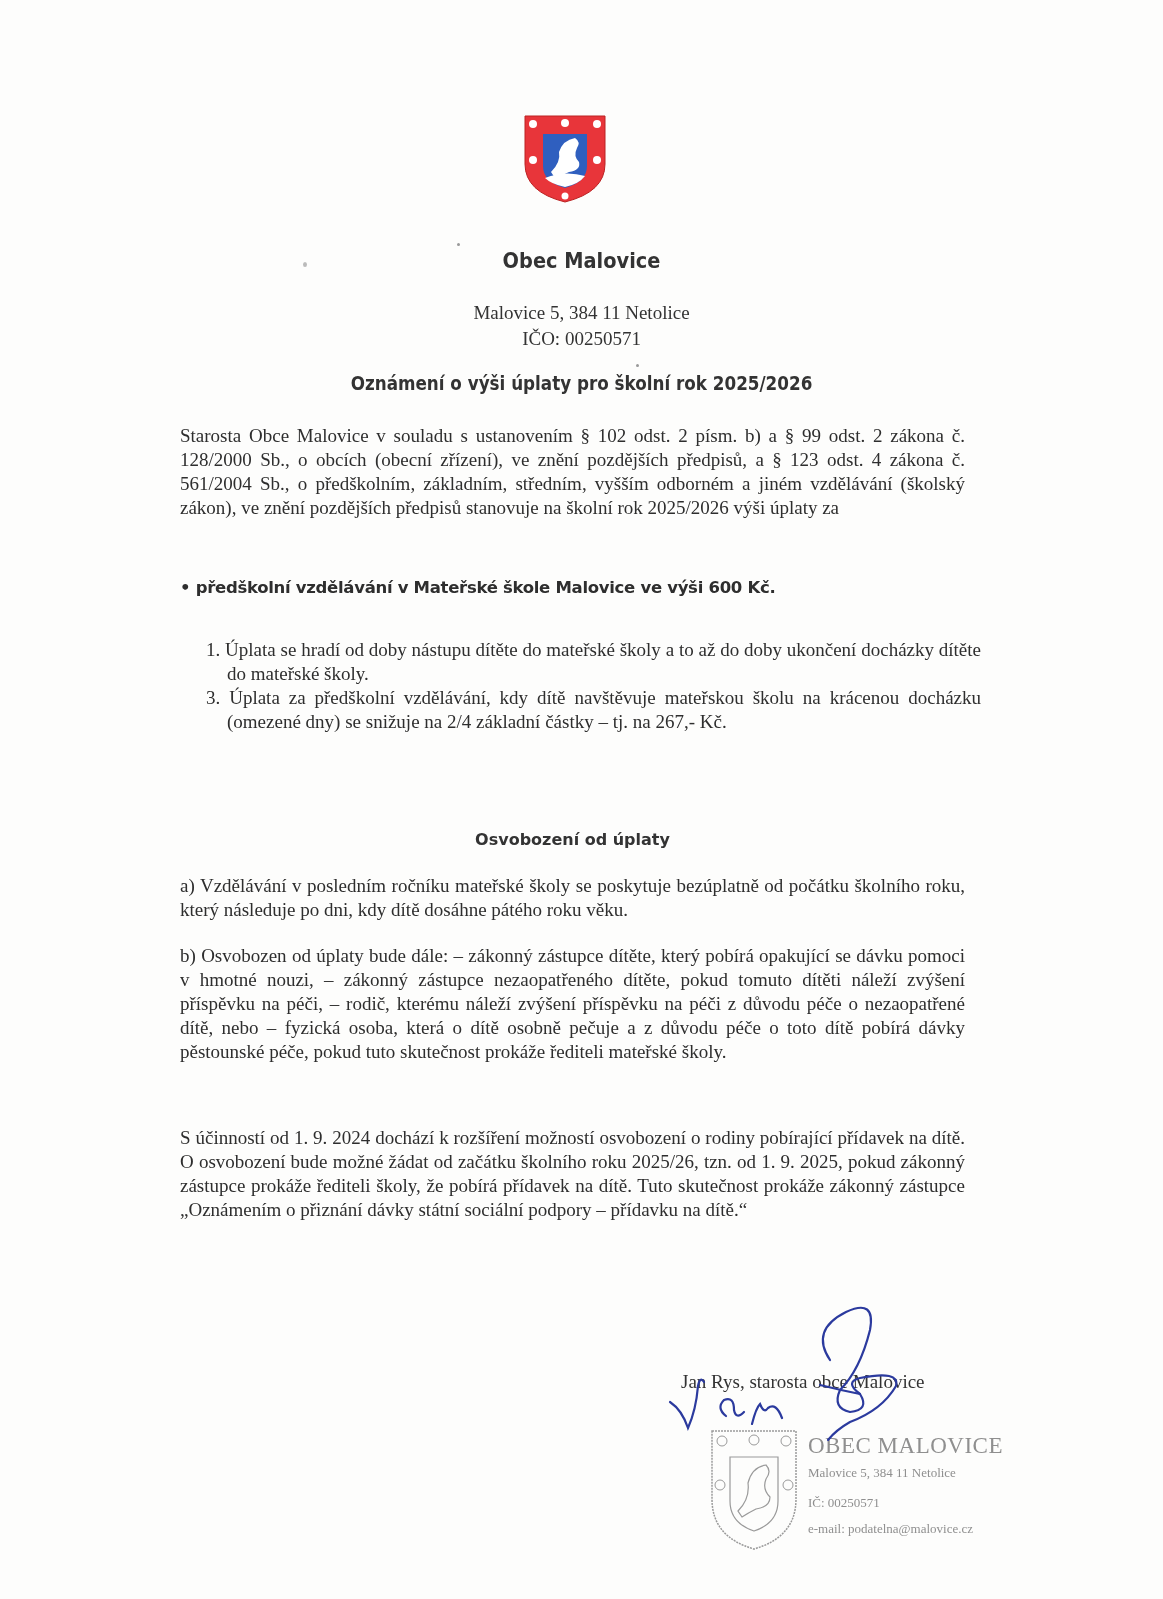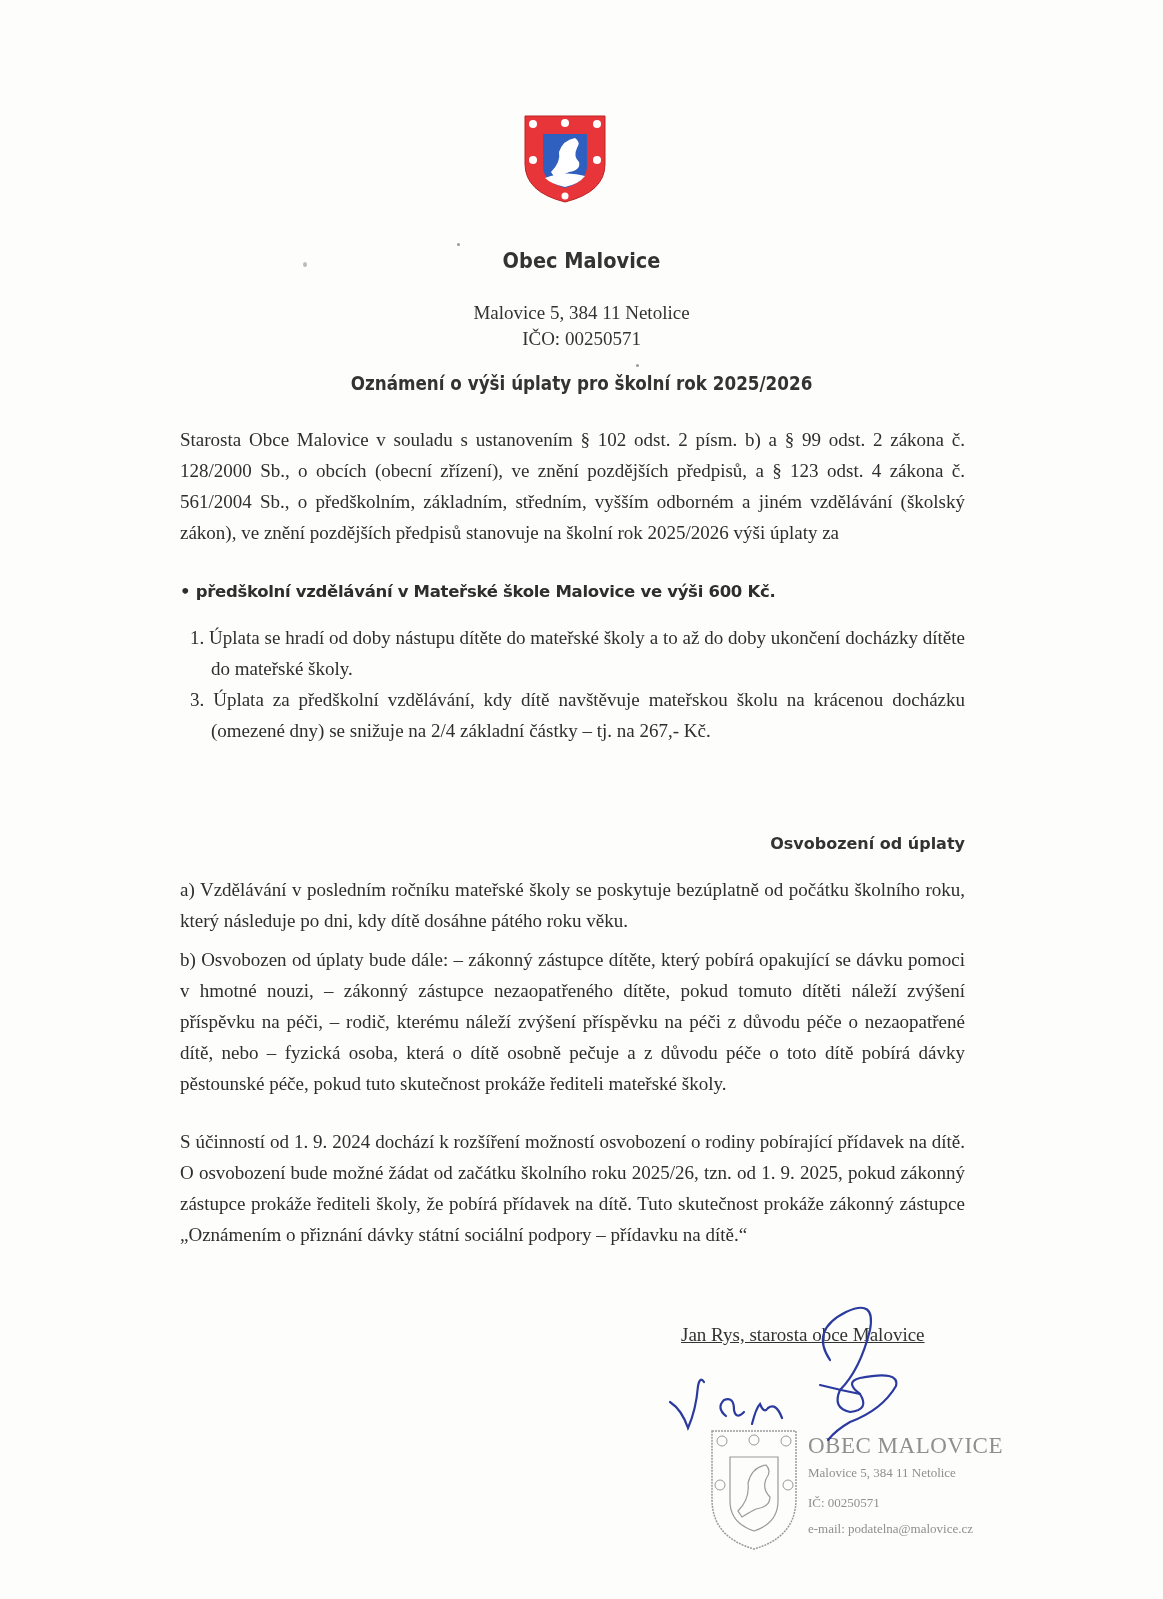--- a/index.html
+++ b/index.html
@@ -8,31 +8,31 @@
       font-family: "Liberation Serif", serif; color: #2a2a2a;
       background: #fdfdfc;
     }
     .crest { position: absolute; left: 521px; top: 112px; width: 88px; height: 92px; }
     .center { position: absolute; left: 0; width: 1163px; text-align: center; }
     .org-name { top: 248px; font-family: "DejaVu Sans", sans-serif; font-weight: bold; font-size: 22px; color: #333; transform: scaleX(0.88); }
     .addr { top: 300px; font-size: 19px; line-height: 26px; color: #333; }
     .title { top: 372px; font-family: "DejaVu Sans", sans-serif; font-weight: bold; font-size: 19.5px; color: #333; transform: scaleX(0.86); }
     .body-text {
       position: absolute; left: 180px; width: 785px;
-      font-size: 19px; line-height: 31px; color: #2e2e2e; text-align: justify;
+      font-size: 19px; line-height: 24px; color: #2e2e2e; text-align: justify;
     }
     .intro { top: 424px; }
     .bullet { top: 576px; font-family: "DejaVu Sans", sans-serif; font-weight: bold; font-size: 16.5px; text-align: left; letter-spacing: -0.3px; }
-    .numlist { top: 622px; margin: 0; padding: 0; list-style: none; }
+    .numlist { top: 622px; margin: 16px; padding: 0; list-style: none; }
     .numlist li { padding-left: 31px; text-indent: -21px; margin-left: 0; }
-    .section-h { top: 828px; font-family: "DejaVu Sans", sans-serif; font-weight: bold; font-size: 16px; text-align: right; color: #333; }
+    .section-h { top: 828px; font-family: "DejaVu Sans", sans-serif; font-weight: bold; font-size: 16px; text-align: center; color: #333; }
     .para-a { top: 874px; }
     .para-b { top: 944px; }
     .para-c { top: 1126px; }
-    .signer { position: absolute; left: 681px; top: 1324px; font-size: 19px; color: #333; text-decoration: underline; }
+    .signer { position: absolute; left: 681px; top: 1371px; font-size: 19px; color: #333; }
     .signature { position: absolute; left: 660px; top: 1290px; width: 260px; height: 160px; }
     .stamp { position: absolute; left: 700px; top: 1425px; width: 310px; height: 130px; color: #9a9a9a; }
     .stamp-crest { position: absolute; left: 8px; top: 2px; width: 92px; height: 125px; }
     .stamp-name { position: absolute; left: 108px; top: 8px; font-size: 23px; letter-spacing: 0.5px; color: #8f8f8f; }
     .stamp-line { position: absolute; left: 108px; font-size: 13px; color: #8f8f8f; }
     .stamp-addr { top: 40px; }
     .stamp-ic { top: 70px; font-family: Liberation Serif, serif; }
     .stamp-email { top: 96px; }
     .mark { position: absolute; width: 3px; height: 3px; border-radius: 50%; background: #999; }
   </style>

